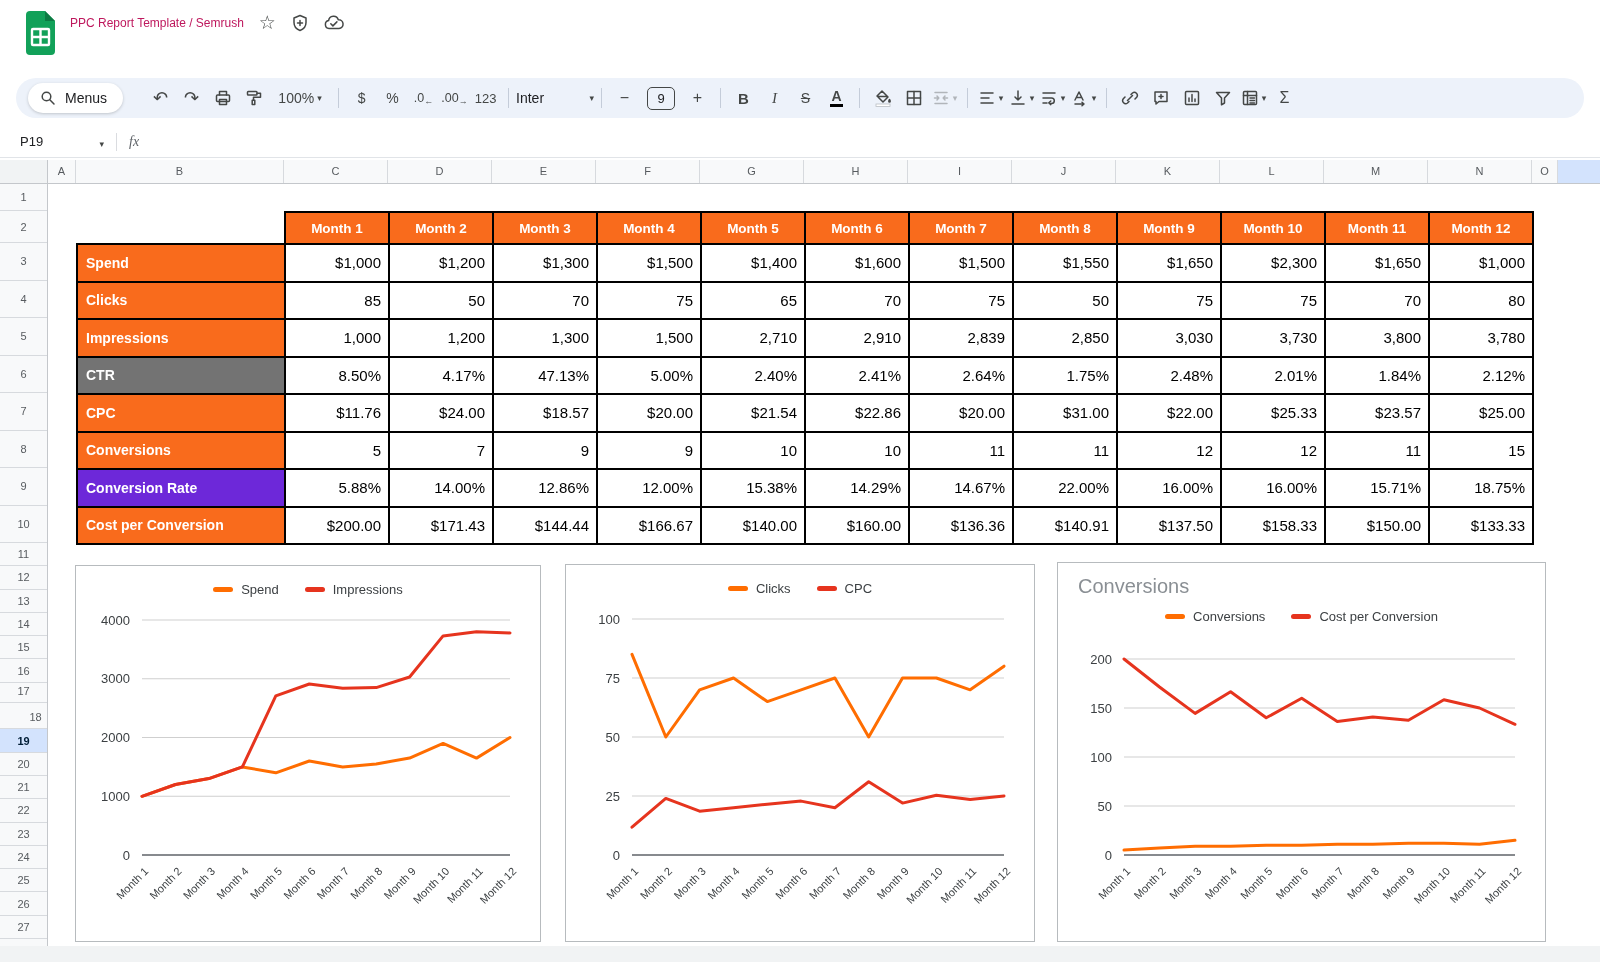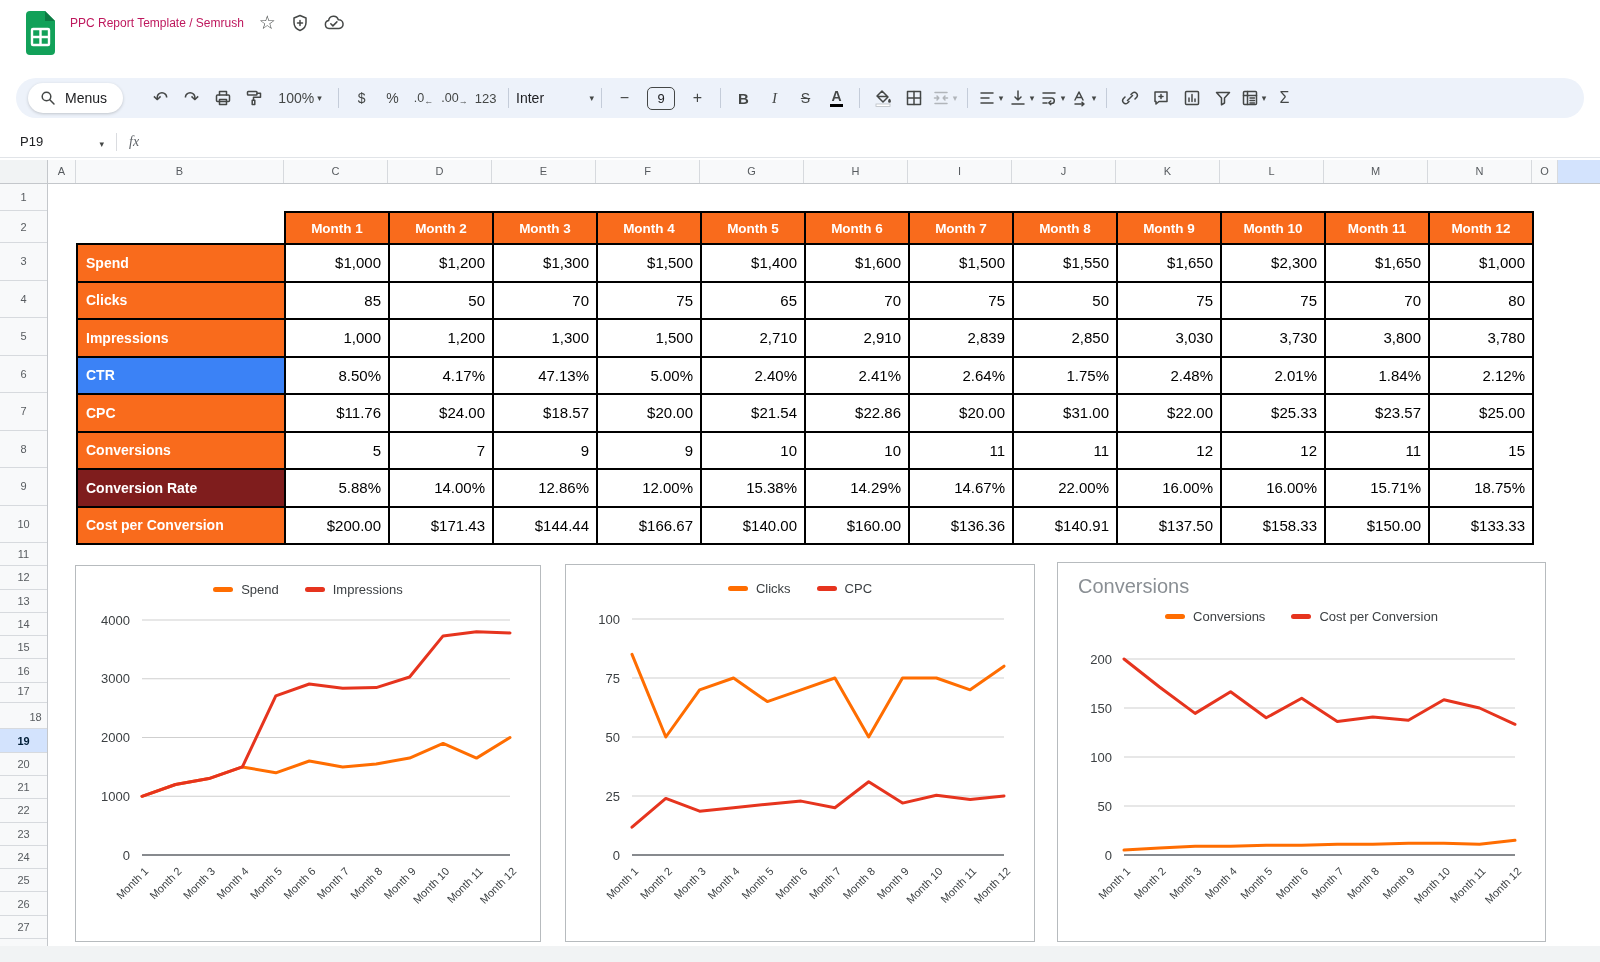--- a/index.html
+++ b/index.html
@@ -341,21 +341,21 @@
         <td class="mval">2,710</td>
         <td class="mval">2,910</td>
         <td class="mval">2,839</td>
         <td class="mval">2,850</td>
         <td class="mval">3,030</td>
         <td class="mval">3,730</td>
         <td class="mval">3,800</td>
         <td class="mval">3,780</td>
       </tr>
       <tr style="height: 37.5px;">
-        <td class="mlabel" style="background: #3b82f6; margin-top: 41px;">CTR</td>
+        <td class="mlabel" style="background: #737373; margin-top: 41px;">CTR</td>
         <td class="mval">8.50%</td>
         <td class="mval">4.17%</td>
         <td class="mval">47.13%</td>
         <td class="mval">5.00%</td>
         <td class="mval">2.40%</td>
         <td class="mval">2.41%</td>
         <td class="mval">2.64%</td>
         <td class="mval">1.75%</td>
         <td class="mval">2.48%</td>
         <td class="mval">2.01%</td>
@@ -386,21 +386,21 @@
         <td class="mval">10</td>
         <td class="mval">10</td>
         <td class="mval">11</td>
         <td class="mval">11</td>
         <td class="mval">12</td>
         <td class="mval">12</td>
         <td class="mval">11</td>
         <td class="mval">15</td>
       </tr>
       <tr style="height: 37.5px;">
-        <td class="mlabel" style="background: #7f1d1d;">Conversion Rate</td>
+        <td class="mlabel" style="background: #6d28d9;">Conversion Rate</td>
         <td class="mval">5.88%</td>
         <td class="mval">14.00%</td>
         <td class="mval">12.86%</td>
         <td class="mval">12.00%</td>
         <td class="mval">15.38%</td>
         <td class="mval">14.29%</td>
         <td class="mval">14.67%</td>
         <td class="mval">22.00%</td>
         <td class="mval">16.00%</td>
         <td class="mval">16.00%</td>

